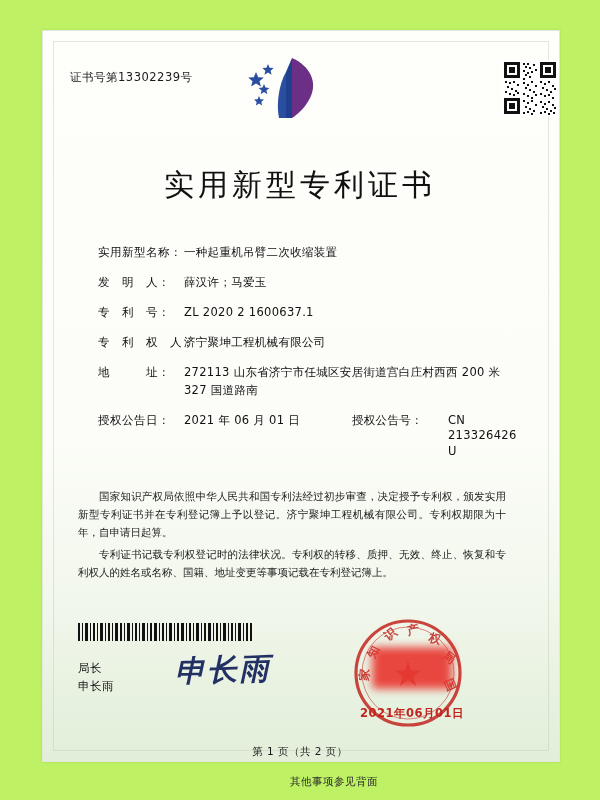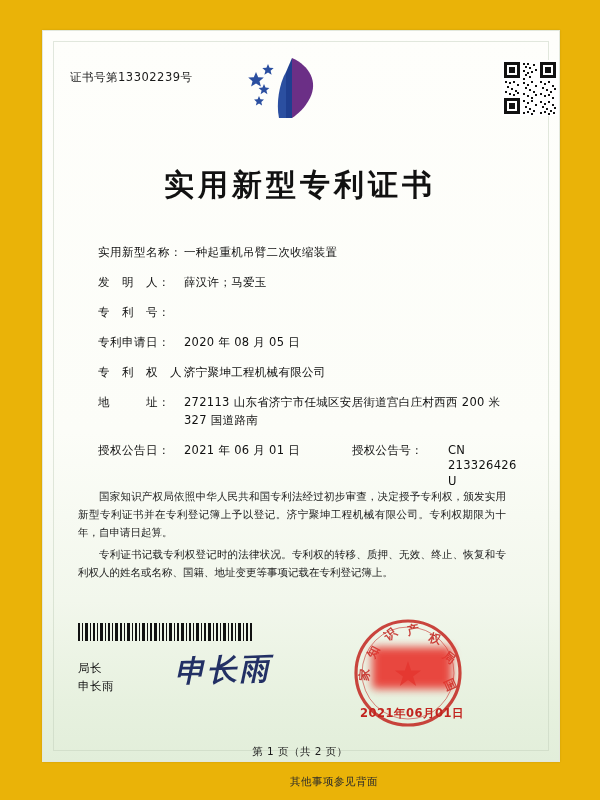--- a/index.html
+++ b/index.html
@@ -12,21 +12,21 @@
     height: 800px;
     font-family: "DejaVu Sans", "Liberation Sans", sans-serif;
     position: relative;
     overflow: hidden;
   }
   .page {
     position: absolute;
     left: 0; top: 0;
     width: 600px;
     height: 800px;
-    background: #eab308;
+    background: #bef264;
   }
   
   .sheet {
     position: absolute;
     left: 42px;
     top: 30px;
     width: 516px;
     height: 730px;
     background: linear-gradient(180deg, #fefefb 0%, #fcfdf8 55%, #f2f7ec 78%, #e7f1df 92%, #e2eeda 100%);
     border: 1px solid #e3e8dd;
@@ -64,21 +64,21 @@
     letter-spacing: 0.5px;
     white-space: nowrap;
   }
   .main-title {
     position: absolute;
     left: 0;
     top: 165px;
     width: 600px;
     text-align: center;
     font-size: 30px;
-    font-weight: bold;
+    font-weight: normal;
     letter-spacing: 4px;
     color: #111;
     font-family: "DejaVu Sans", "Liberation Sans", sans-serif;
   }
   
   .fields {
     position: absolute;
     left: 78px;
     top: 245px;
     width: 430px;
@@ -338,26 +338,23 @@
       <div class="field-value">一种起重机吊臂二次收缩装置</div>
     </div>
 
     <div class="field-row">
       <div class="field-label">发　明　人：</div>
       <div class="field-value">薛汉许；马爱玉</div>
     </div>
 
     <div class="field-row">
       <div class="field-label">专　利　号：</div>
-    </div>
-
-    <div class="field-row">
-      <div class="field-label">专利申请日：</div>
-      <div class="field-value">2020 年 08 月 05 日</div>
-    </div>
+      <div class="field-value">ZL 2020 2 1600637.1</div>
+    </div>
+
 
     <div class="field-row">
       <div class="field-label">专　利　权　人：</div>
       <div class="field-value">济宁聚坤工程机械有限公司</div>
     </div>
 
     <div class="field-row">
       <div class="field-label">地　　　址：</div>
       <div class="field-value">
         <span>272113 山东省济宁市任城区安居街道宫白庄村西西 200 米</span>

